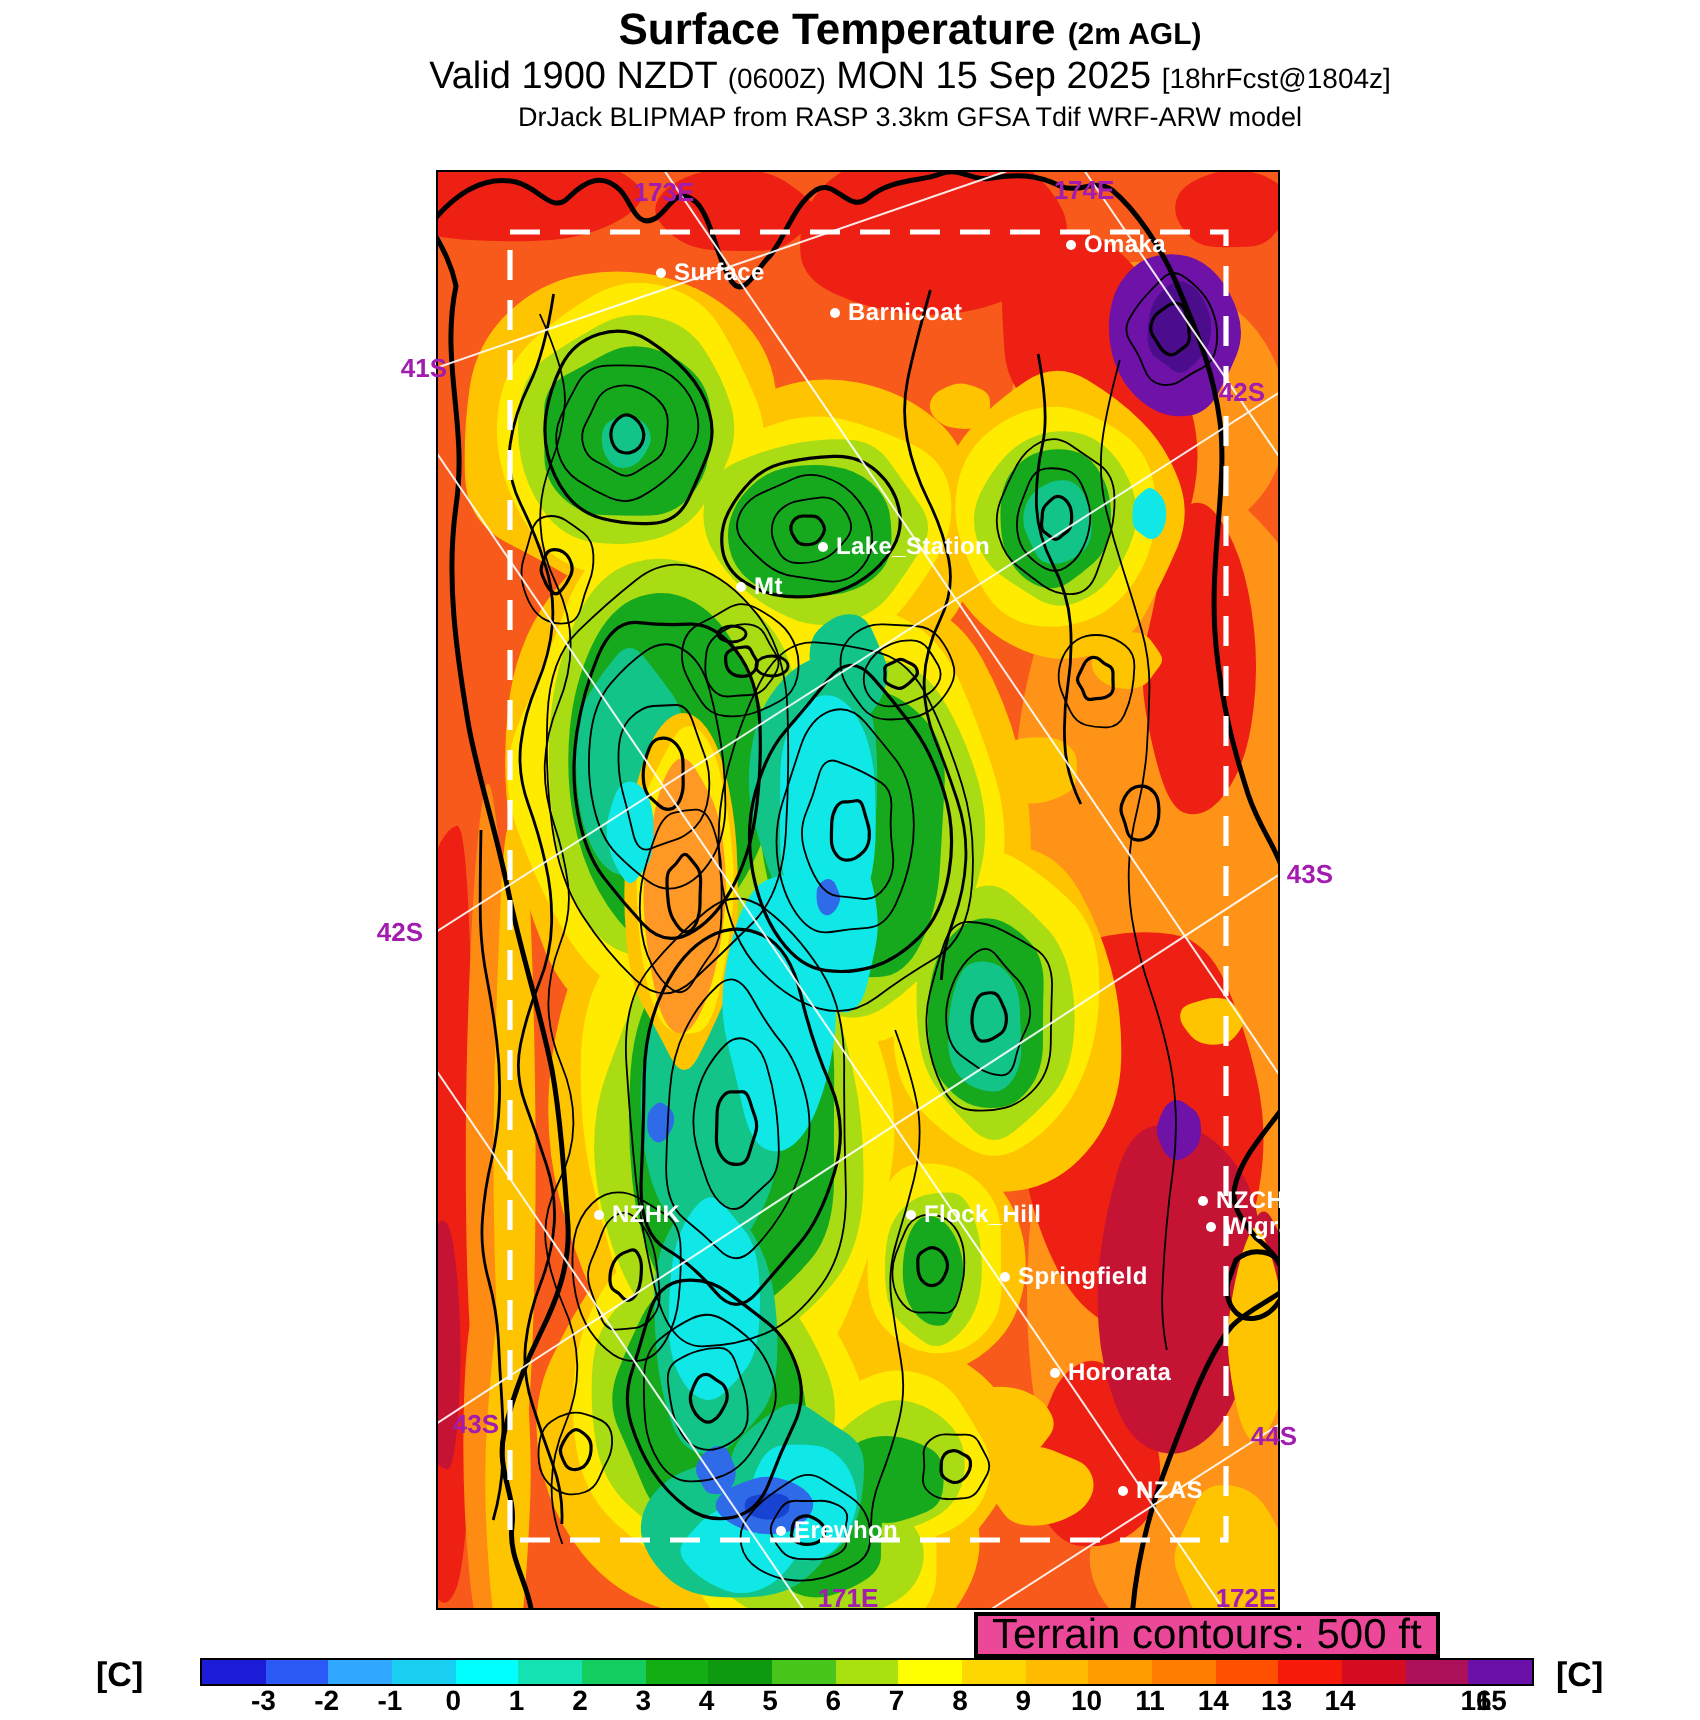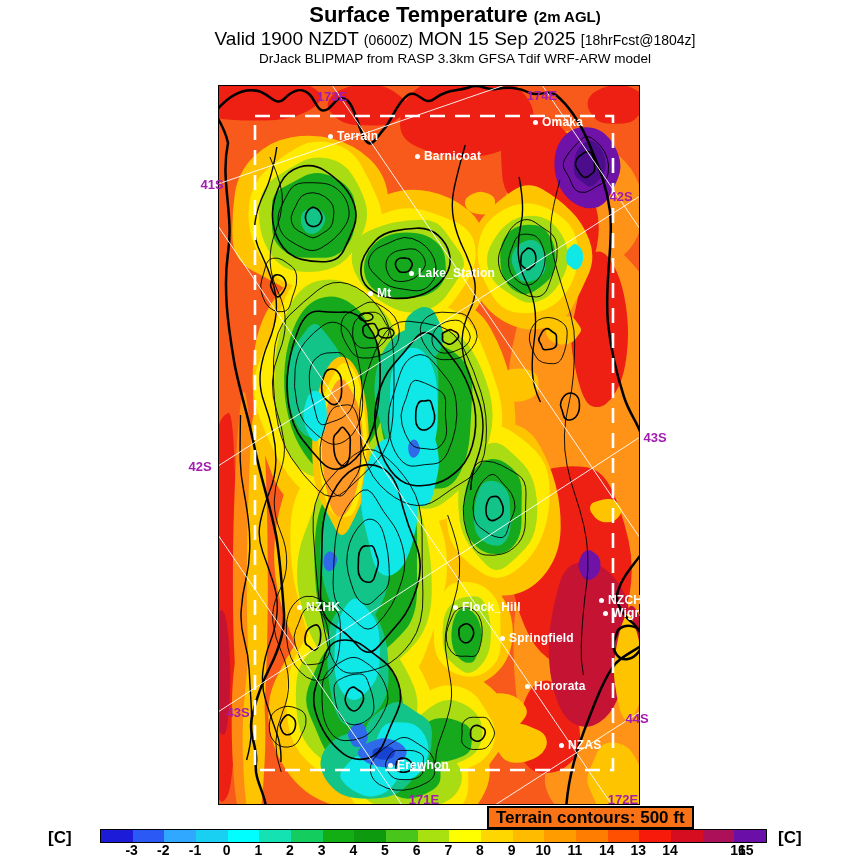--- a/index.html
+++ b/index.html
@@ -17,22 +17,22 @@
   
   .map{position:absolute;left:218px;top:85px;width:422px;height:720px;overflow:hidden;background:#f75a1b;}
   .map svg{position:absolute;left:0;top:0;}
   .overlays{position:absolute;left:0;top:0;width:100%;height:100%;}
   .station{position:absolute;white-space:nowrap;color:#ffffff;font-size:12px;font-weight:bold;
            transform:translateY(-50%);letter-spacing:.2px;}
   .station .dot{display:inline-block;width:5px;height:5px;border-radius:50%;background:#ffffff;
                 vertical-align:middle;margin-right:4px;}
   .gridlabel{position:absolute;transform:translate(-50%,-50%);font-size:13px;font-weight:bold;
              color:#a21caf;white-space:nowrap;z-index:5;}
-  .terrainbox{position:absolute;left:487px;top:806px;background:#f97316;border:2px solid #000;
-              font-size:17px;padding:0 7px;line-height:19px;white-space:nowrap;z-index:6;font-weight:bold;}
+  .terrainbox{position:absolute;left:487px;top:806px;background:#ec4899;border:2px solid #000;
+              font-size:21px;padding:0 7px;line-height:19px;white-space:nowrap;z-index:6;}
   
   .cbar{position:absolute;left:100px;top:829px;width:665px;height:12px;display:flex;
         border:1px solid #000;box-sizing:content-box;}
   .cbcell{flex:1 1 0;height:100%;}
   .cticks{position:absolute;left:100px;top:842px;width:665px;height:18px;}
   .ctick{position:absolute;top:0;transform:translateX(-50%);font-size:14px;font-weight:bold;}
   .unit{position:absolute;top:828px;font-size:17px;font-weight:bold;}
   .unit.left{left:48px;}
   .unit.right{left:778px;}
 </style>
@@ -251,21 +251,21 @@
       <line x1="277" y1="720" x2="422" y2="627"></line>
       <line x1="114" y1="0" x2="422" y2="453"></line>
       <line x1="324" y1="0" x2="422" y2="144"></line>
       <line x1="0" y1="141" x2="394" y2="720"></line>
       <line x1="0" y1="450" x2="184" y2="720"></line>
     </g>
     <rect x="37" y="31" width="358" height="654" fill="none" stroke="#ffffff" stroke-width="2.6" stroke-dasharray="15 10"></rect>
     <rect x="0.5" y="0.5" width="421" height="719" fill="none" stroke="#000" stroke-width="1"></rect>
   </svg>
   <div class="overlays" id="stations">
-      <div class="station" style="left: 110px; top: 51px;"><span class="dot"></span><span>Terrain</span></div>
+      <div class="station" style="left: 110px; top: 51px;"><span class="dot"></span><span>Surface</span></div>
       <div class="station" style="left: 197px; top: 71px; text-align: center;"><span class="dot"></span><span>Barnicoat</span></div>
       <div class="station" style="left: 315px; top: 37px;"><span class="dot"></span><span>Omaka</span></div>
       <div class="station" style="left: 191px; top: 188px;"><span class="dot"></span><span>Lake_Station</span></div>
       <div class="station" style="left: 150px; top: 208px;"><span class="dot"></span><span>Mt</span></div>
       <div class="station" style="left: 79px; top: 522px;"><span class="dot"></span><span>NZHK</span></div>
       <div class="station" style="left: 235px; top: 522px;"><span class="dot"></span><span>Flock_Hill</span></div>
       <div class="station" style="left: 381px; top: 515px;"><span class="dot"></span><span>NZCH</span></div>
       <div class="station" style="left: 385px; top: 528px;"><span class="dot"></span><span>Wigram</span></div>
       <div class="station" style="left: 282px; top: 553px;"><span class="dot"></span><span>Springfield</span></div>
       <div class="station" style="left: 307px; top: 601px;"><span class="dot"></span><span>Hororata</span></div>

